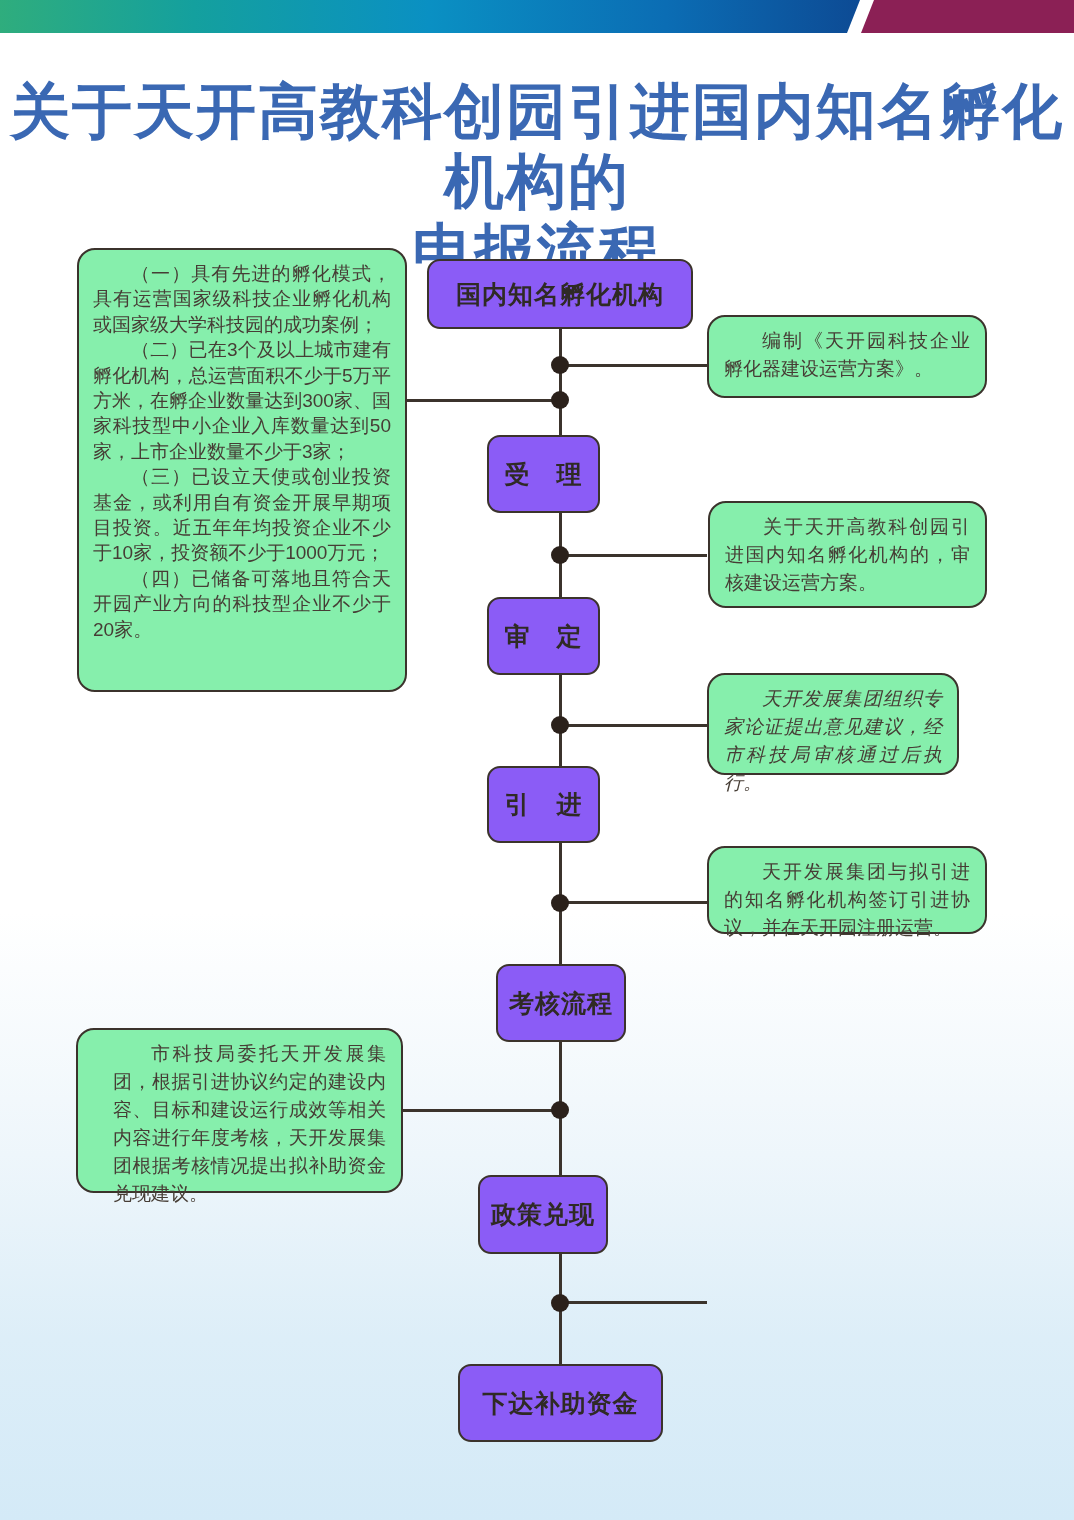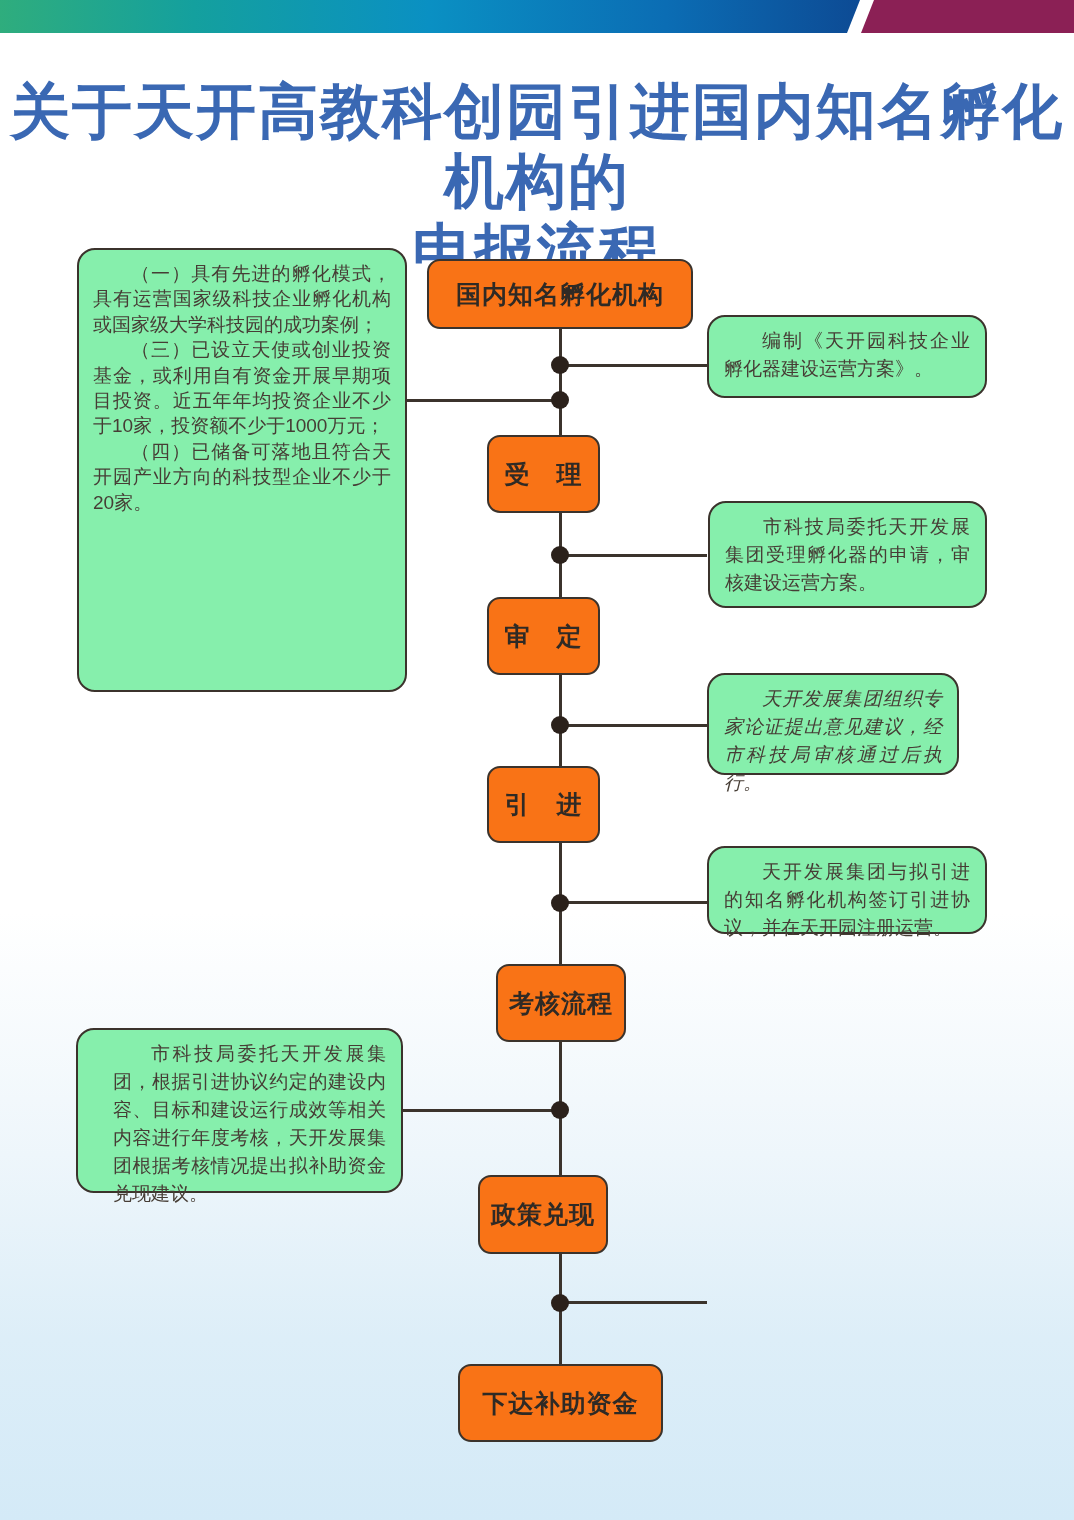--- a/index.html
+++ b/index.html
@@ -30,21 +30,21 @@
   .title{position:absolute;top:77px;left:0;width:100%;text-align:center;
     color:var(--title);font-weight:bold;font-size:60px;line-height:70px;letter-spacing:2px;}
 
   
   .vline,.hline{position:absolute;background:var(--line);z-index:1;}
   .vline{width:3px;}
   .hline{height:3px;}
   .dot{position:absolute;width:18px;height:18px;border-radius:50%;background:var(--dot);z-index:2;}
 
   
-  .node{position:absolute;z-index:3;background:#f97316;border:2px solid var(--line);
+  .node{position:absolute;z-index:3;background:#8b5cf6;border:2px solid var(--line);
     border-radius:13px;display:flex;align-items:center;justify-content:center;
     font-weight:bold;color:#2f2a25;font-size:25px;letter-spacing:1px;}
 
   
   .note{position:absolute;z-index:3;background:#86efac;border:2px solid var(--line);
     border-radius:18px;color:#463d35;font-size:19px;line-height:28px;
     text-align:justify;padding:10px 15px;}
   .note p{text-indent:2em;margin:0;}
   .note-criteria{line-height:25.4px;padding:11px 14px;}
   .note-policy-detail{line-height:26px;}
@@ -84,32 +84,33 @@
   <div class="node" style="left:427px;top:259px;width:266px;height:70px;">国内知名孵化机构</div>
   <div class="node" style="left:487px;top:435px;width:113px;height:78px;">受　理</div>
   <div class="node" style="left:487px;top:597px;width:113px;height:78px;">审　定</div>
   <div class="node" style="left:487px;top:766px;width:113px;height:77px;">引　进</div>
   <div class="node" style="left:496px;top:964px;width:130px;height:78px;">考核流程</div>
   <div class="node" style="left:478px;top:1175px;width:130px;height:79px;">政策兑现</div>
   <div class="node" style="left:458px;top:1364px;width:205px;height:78px;">下达补助资金</div>
 
   <div class="note note-criteria" style="left:77px;top:248px;width:330px;height:444px;">
     <p>（一）具有先进的孵化模式，具有运营国家级科技企业孵化机构或国家级大学科技园的成功案例；</p>
+    <p>（二）已在3个及以上城市建有孵化机构，总运营面积不少于5万平方米，在孵企业数量达到300家、国家科技型中小企业入库数量达到50家，上市企业数量不少于3家；</p>
     <p>（三）已设立天使或创业投资基金，或利用自有资金开展早期项目投资。近五年年均投资企业不少于10家，投资额不少于1000万元；</p>
     <p>（四）已储备可落地且符合天开园产业方向的科技型企业不少于20家。</p>
   </div>
   <div class="note" style="left:76px;top:1028px;width:327px;height:165px;padding-left:35px;">
     <p>市科技局委托天开发展集团，根据引进协议约定的建设内容、目标和建设运行成效等相关内容进行年度考核，天开发展集团根据考核情况提出拟补助资金兑现建议。</p>
   </div>
 
   <div class="note" style="left:707px;top:315px;width:280px;height:83px;">
     <p>编制《天开园科技企业孵化器建设运营方案》。</p>
   </div>
   <div class="note" style="left:708px;top:501px;width:279px;height:107px;">
-    <p>市科技局委托天开发展集团受理孵化器的申请，审核建设运营方案。</p>
+    <p>关于天开高教科创园引进国内知名孵化机构的，审核建设运营方案。</p>
   </div>
   <div class="note" style="left:707px;top:673px;width:252px;height:102px;font-style:italic;">
     <p>天开发展集团组织专家论证提出意见建议，经市科技局审核通过后执行。</p>
   </div>
   <div class="note" style="left:707px;top:846px;width:280px;height:88px;">
     <p>天开发展集团与拟引进的知名孵化机构签订引进协议，并在天开园注册运营。</p>
   </div>
 
 </div>
 

